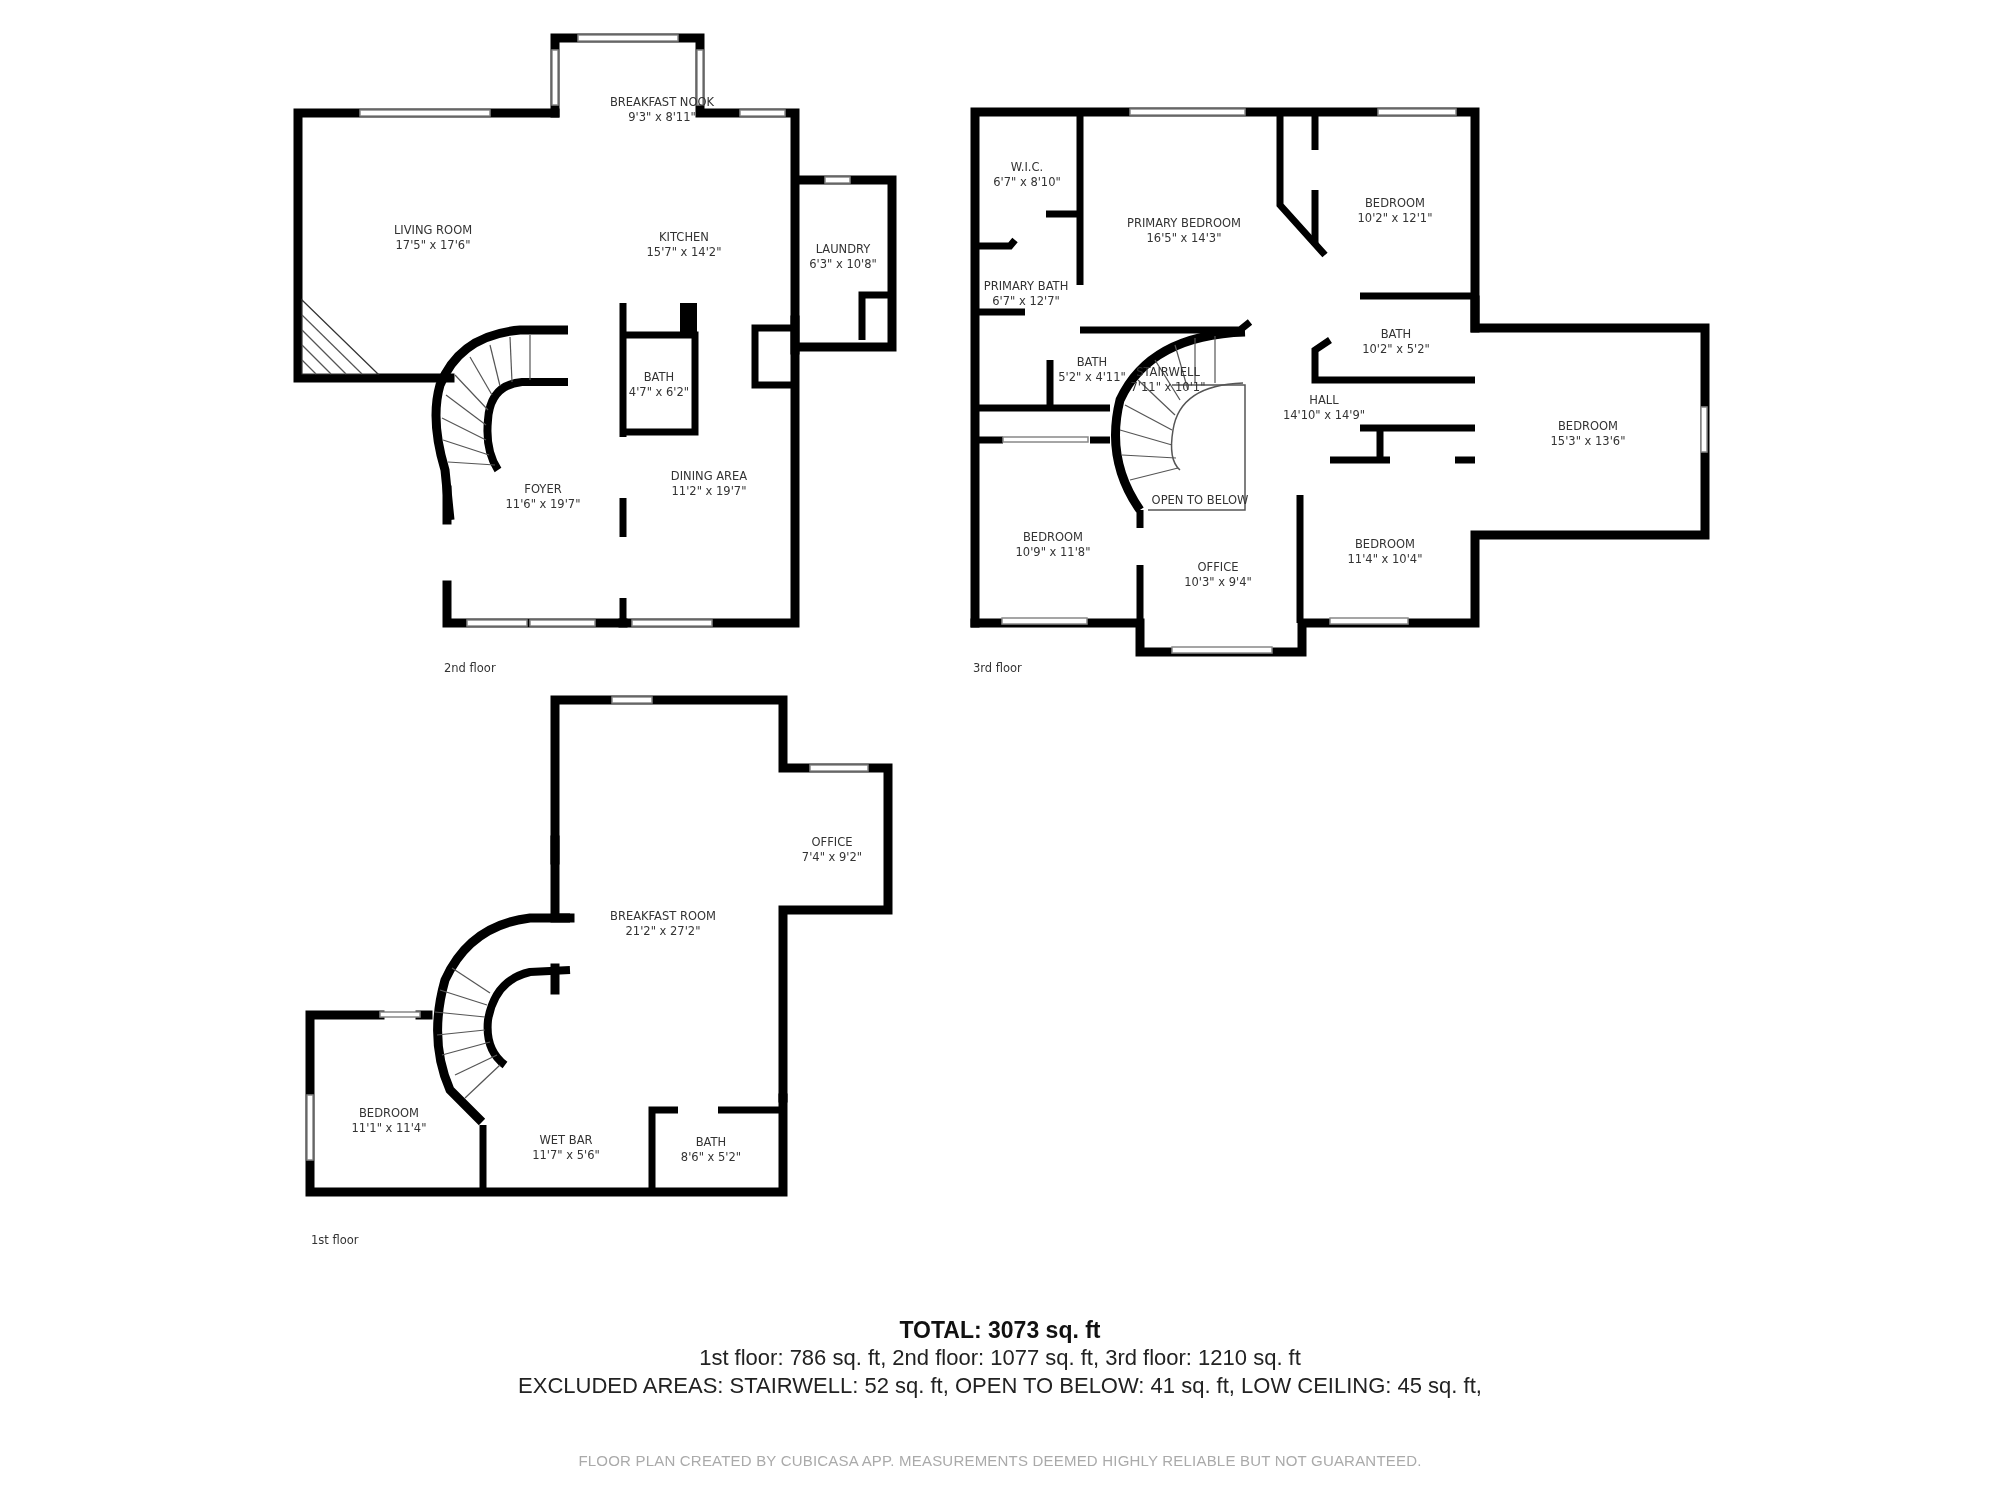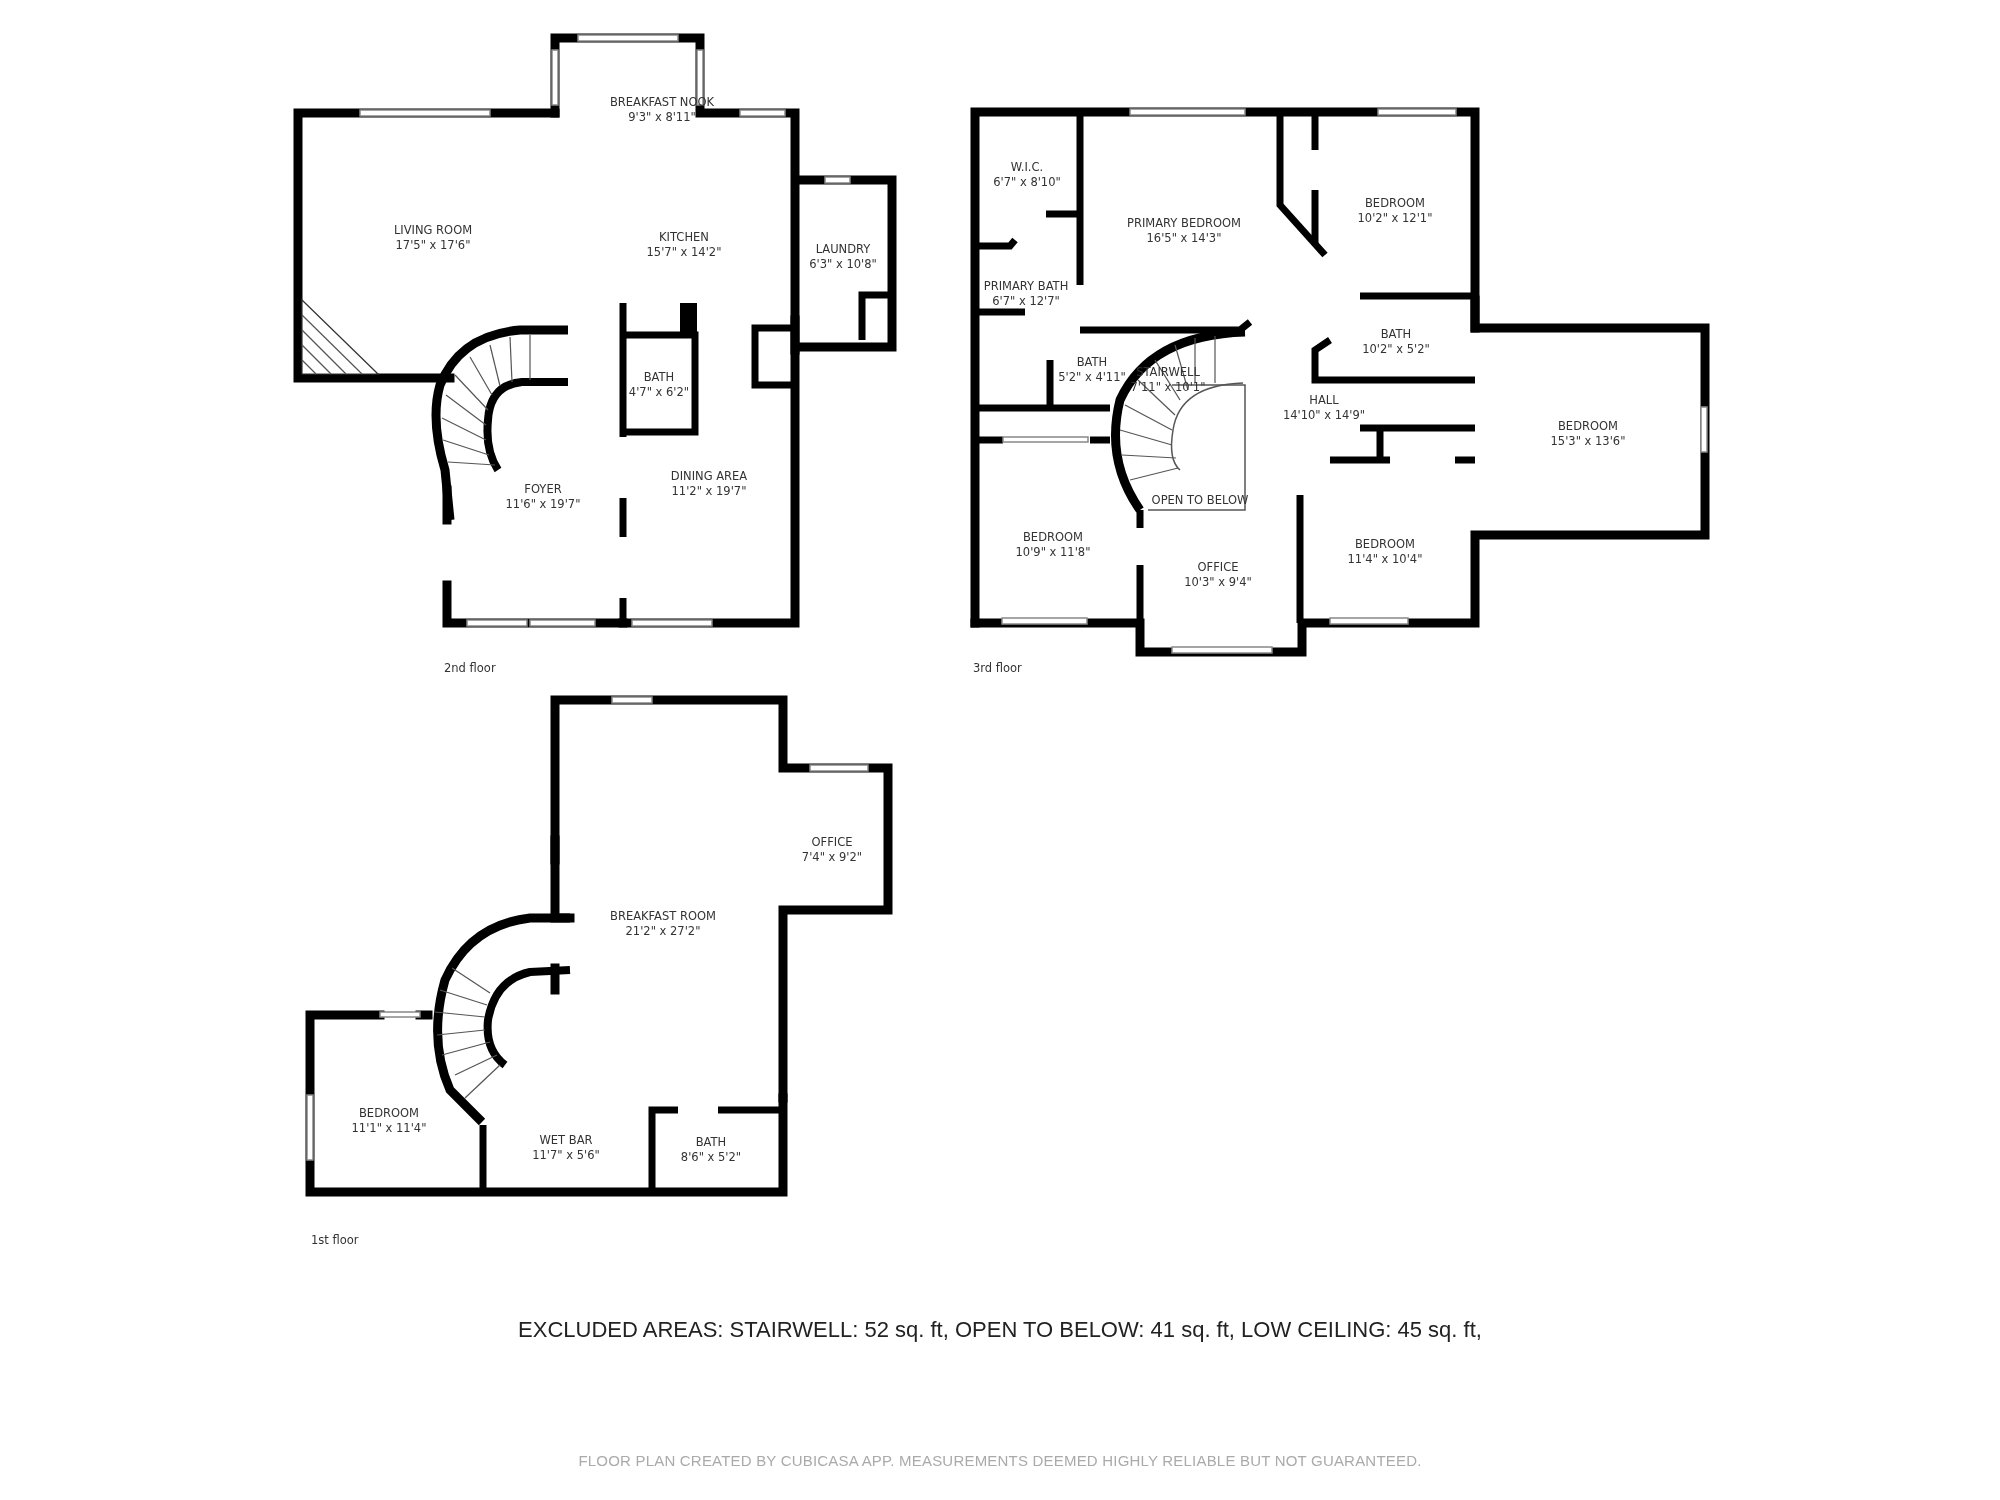--- a/index.html
+++ b/index.html
@@ -270,15 +270,17 @@
   <span>WET BAR</span>
   <span class="dim">11'7" x 5'6"</span>
 </div>
 <div class="label" style="left:711px; top:1150px;">
   <span>BATH</span>
   <span class="dim">8'6" x 5'2"</span>
 </div>
 <div class="floor-caption" style="left:311px; top:1233px;">1st floor</div>
 
 <div id="summary">
+  <div class="total">TOTAL: 3073 sq. ft</div>
+  <div class="line">1st floor: 786 sq. ft, 2nd floor: 1077 sq. ft, 3rd floor: 1210 sq. ft</div>
   <div class="line">EXCLUDED AREAS: STAIRWELL: 52 sq. ft, OPEN TO BELOW: 41 sq. ft, LOW CEILING: 45 sq. ft,</div>
 </div>
 <div id="footer-note">FLOOR PLAN CREATED BY CUBICASA APP. MEASUREMENTS DEEMED HIGHLY RELIABLE BUT NOT GUARANTEED.</div>
 
 </body></html>

